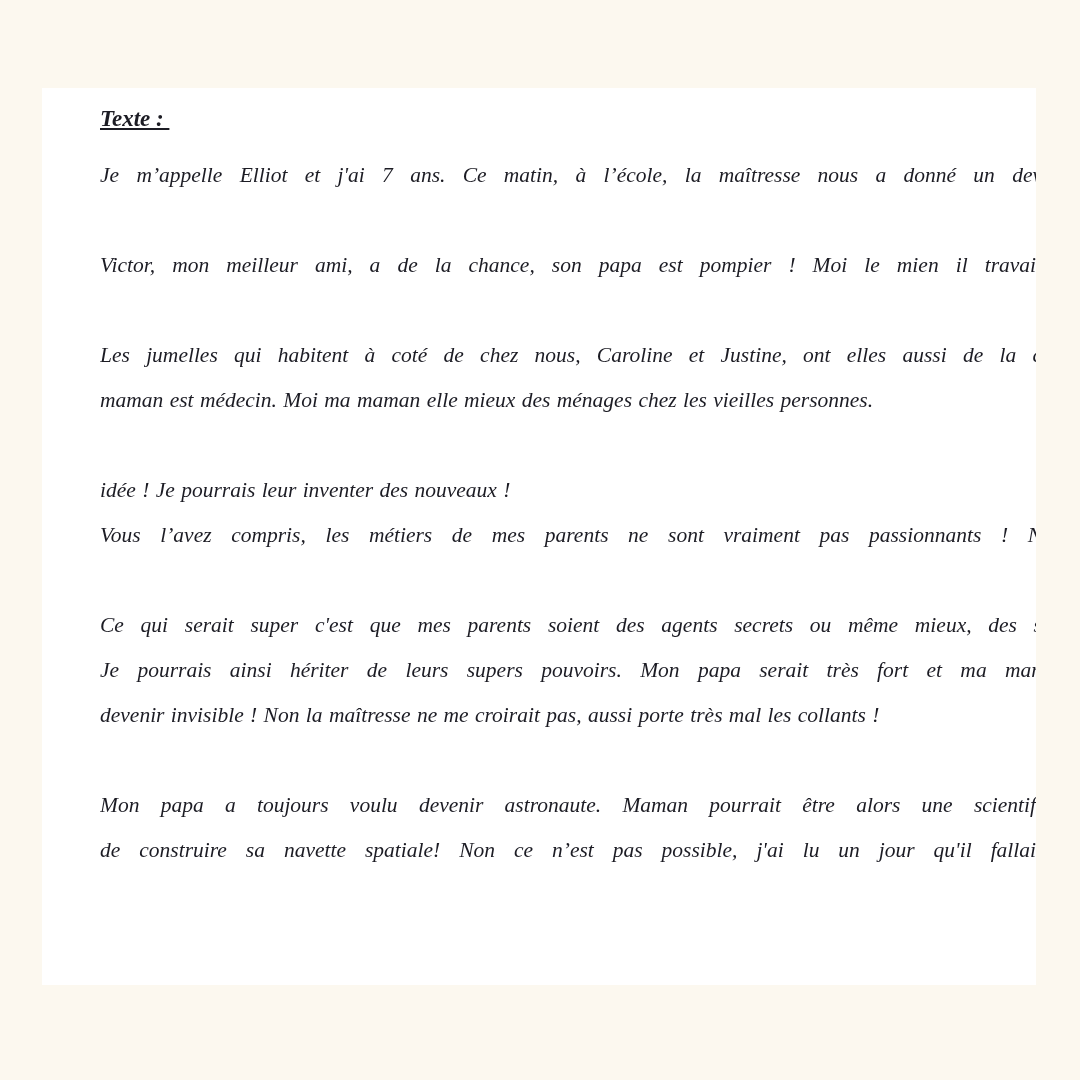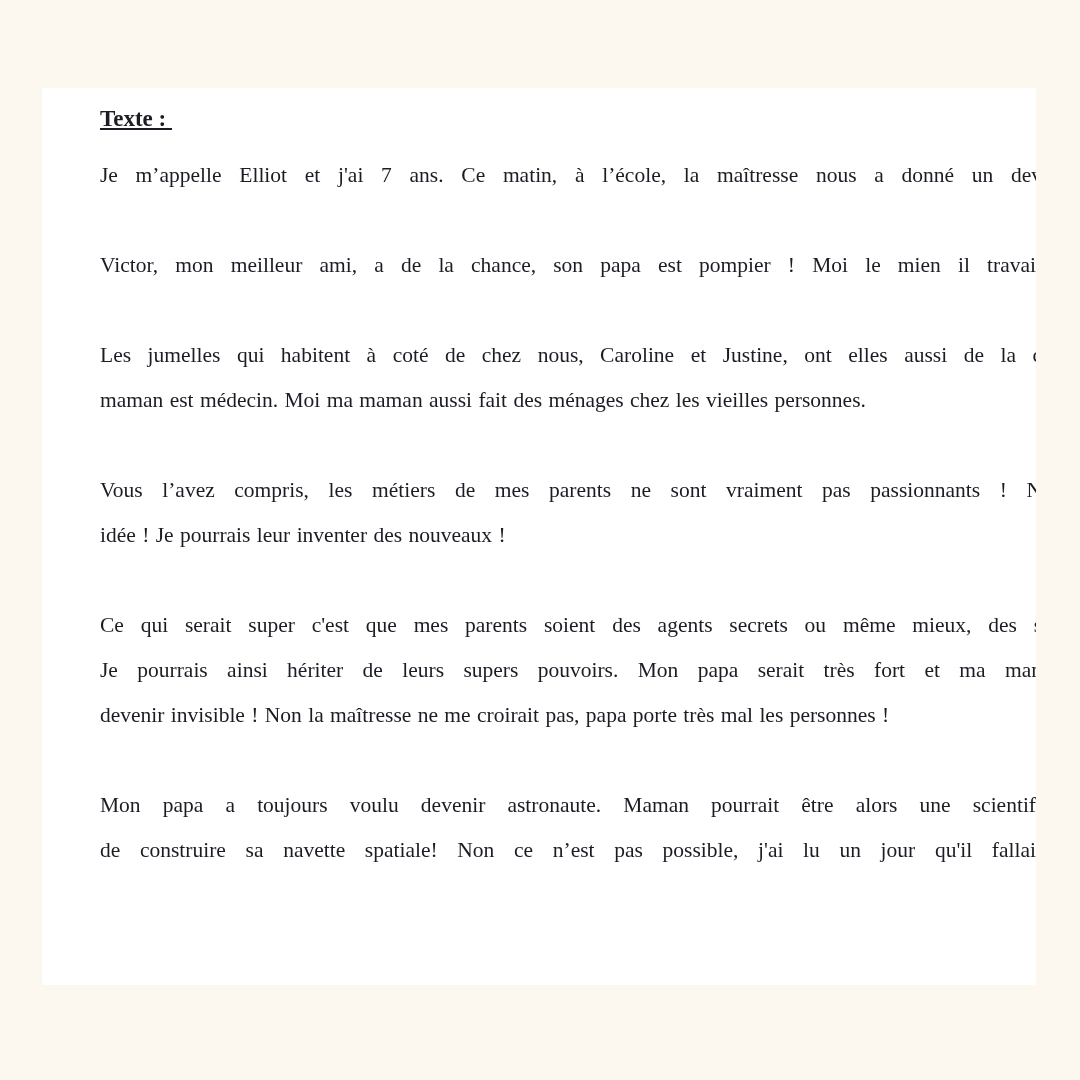--- a/index.html
+++ b/index.html
@@ -20,20 +20,21 @@
     left: 42px;
     top: 88px;
     width: 994px;
     height: 897px;
     background: var(--page);
     overflow: hidden;
   }
   .content {
     padding: 17px 0 0 58px;
     color: var(--text);
+    font-style: italic;
   }
   .heading {
     font-size: 23px;
     line-height: 28px;
     font-weight: bold;
     text-decoration: underline;
     margin-bottom: 20px;
     white-space: pre;
   }
   .para {
@@ -66,32 +67,32 @@
     <div class="para">
       <div class="line cut">Je m’appelle Elliot et j'ai 7 ans. Ce matin, à l’école, la maîtresse nous a donné un dev</div>
     </div>
 
     <div class="para">
       <div class="line cut">Victor, mon meilleur ami, a de la chance, son papa est pompier ! Moi le mien il travail</div>
     </div>
 
     <div class="para">
       <div class="line cut">Les jumelles qui habitent à coté de chez nous, Caroline et Justine, ont elles aussi de la c</div>
-      <div class="line">maman est médecin. Moi ma maman aussi fait des ménages chez les vieilles personnes.</div>
+      <div class="line">maman est médecin. Moi ma maman elle mieux des ménages chez les vieilles personnes.</div>
     </div>
 
     <div class="para">
+      <div class="line">idée ! Je pourrais leur inventer des nouveaux !</div>
       <div class="line cut">Vous l’avez compris, les métiers de mes parents ne sont vraiment pas passionnants ! N</div>
-      <div class="line">idée ! Je pourrais leur inventer des nouveaux !</div>
     </div>
 
     <div class="para">
       <div class="line cut">Ce qui serait super c'est que mes parents soient des agents secrets ou même mieux, des s</div>
       <div class="line cut">Je pourrais ainsi hériter de leurs supers pouvoirs. Mon papa serait très fort et ma man</div>
-      <div class="line">devenir invisible ! Non la maîtresse ne me croirait pas, papa porte très mal les personnes !</div>
+      <div class="line">devenir invisible ! Non la maîtresse ne me croirait pas, aussi porte très mal les collants !</div>
     </div>
 
     <div class="para">
       <div class="line cut">Mon papa a toujours voulu devenir astronaute. Maman pourrait être alors une scientifi</div>
       <div class="line cut">de construire sa navette spatiale! Non ce n’est pas possible, j'ai lu un jour qu'il fallait</div>
     </div>
 
   </div>
 </div>
 

